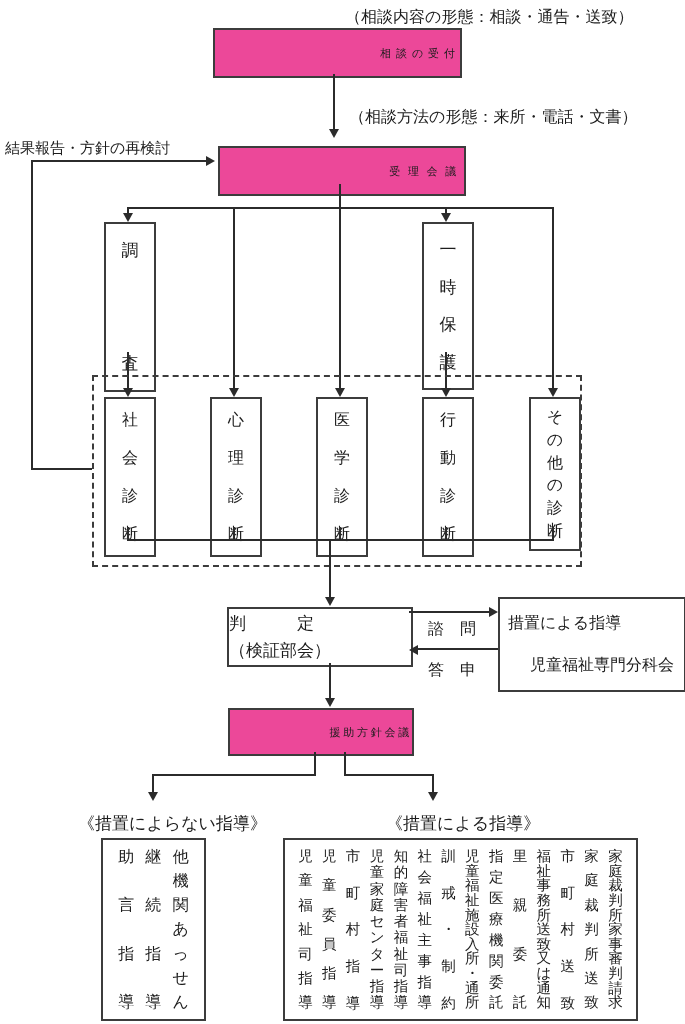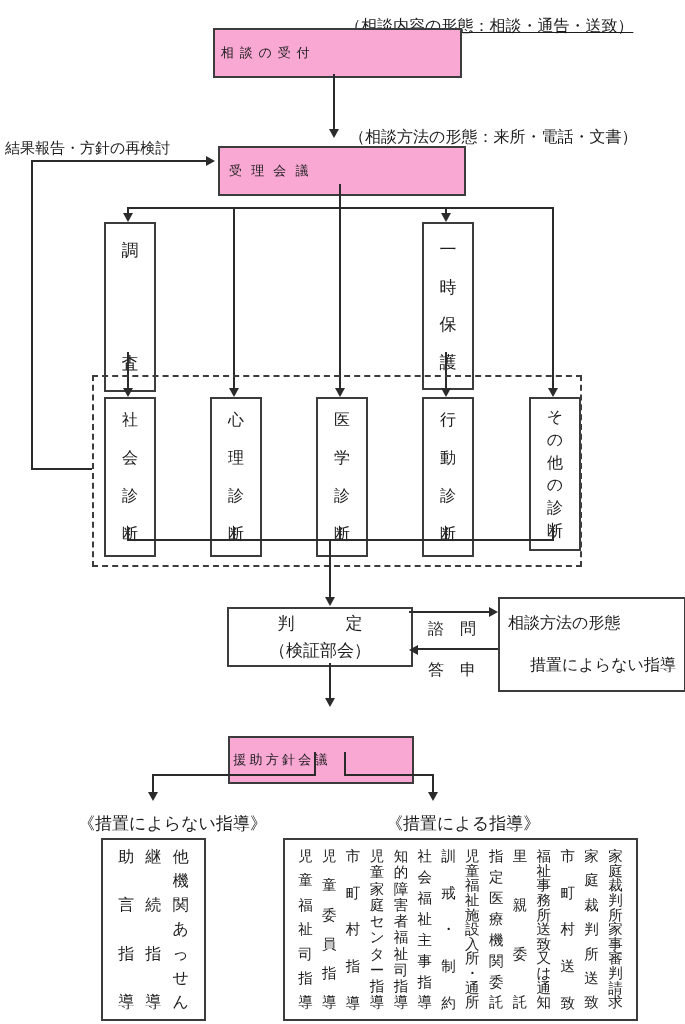--- a/index.html
+++ b/index.html
@@ -1,19 +1,19 @@
 <!DOCTYPE html>
 <html><head>
 <meta charset="utf-8">
 <style>
   html,body{margin:0;padding:0;background:#ffffff;}
   .canvas{position:relative;width:685px;height:1024px;background:#fff;overflow:hidden;
           font-family:"Liberation Sans","DejaVu Sans",sans-serif;color:#1c1c1c;}
-  .box{position:absolute;border:2px solid #3c3c3c;background:#f9a8d4;display:flex;
-       align-items:center;justify-content:flex-start;font-size:13px;}
+  .box{position:absolute;border:2px solid #3c3c3c;background:#ec4899;display:flex;
+       align-items:center;justify-content:flex-end;font-size:11px;}
   .vbox{position:absolute;border:2px solid #3c3c3c;background:#fff;display:flex;
         flex-direction:column;justify-content:space-between;align-items:center;
         font-size:17px;line-height:1;}
   .vbox span{display:block;}
   .note{position:absolute;font-size:16px;white-space:nowrap;}
   .heading{position:absolute;font-size:17px;white-space:nowrap;}
   .hline{position:absolute;height:2px;background:#2b2b2b;}
   .vline{position:absolute;width:2px;background:#2b2b2b;}
   .arr-d{position:absolute;width:0;height:0;border-left:5px solid transparent;
          border-right:5px solid transparent;border-top:9px solid #2b2b2b;}
@@ -22,45 +22,45 @@
   .arr-l{position:absolute;width:0;height:0;border-top:5px solid transparent;
          border-bottom:5px solid transparent;border-right:9px solid #2b2b2b;}
   .ls45{letter-spacing:.45em;text-indent:.45em;}
   .ls70{letter-spacing:.7em;text-indent:.7em;margin-top:8px;}
   .ls25{letter-spacing:.25em;text-indent:.25em;}
   .ls30{letter-spacing:.3em;}
   .council{position:absolute;border:2px solid #3c3c3c;background:#fff;display:flex;
            flex-direction:column;justify-content:space-around;padding:4px 8px;font-size:16px;}
   .council .l2{padding-left:22px;}
   .jbox{position:absolute;border:2px solid #3c3c3c;background:#fff;display:flex;
-        flex-direction:column;justify-content:space-evenly;align-items:center;font-size:17px;}
+        flex-direction:column;justify-content:space-evenly;align-items:flex-start;font-size:17px;}
   .dashed{position:absolute;border:2px dashed #3c3c3c;}
   .colbox{position:absolute;border:2px solid #3c3c3c;background:#fff;display:flex;
           flex-direction:row;justify-content:space-evenly;align-items:stretch;
           padding:9px 4px;box-sizing:border-box;}
   .vcol{display:flex;flex-direction:column;justify-content:space-between;
         align-items:center;line-height:1;}
   .vcol span{display:block;}
   .colbox.left .vcol{font-size:16px;}
   .colbox.right .vcol{font-size:14.5px;}
 </style>
 </head>
 <body>
 
 <div class="canvas">
 
-  <div class="note" style="left:345px;top:16px;text-decoration:underline;">（相談内容の形態：相談・通告・送致）</div>
+  <div class="note" style="left:345px;top:7px;">（相談内容の形態：相談・通告・送致）</div>
 
   <div class="box ls45" style="left:213px;top:28px;width:245px;height:46px;">
     <span>相談の受付</span>
   </div>
 
   <div class="vline" style="left:333px;top:74px;height:56px;"></div>
   <div class="arr-d" style="left:329px;top:129px;"></div>
-  <div class="note" style="left:349px;top:107px;margin-top:20px;">（相談方法の形態：来所・電話・文書）</div>
+  <div class="note" style="left:349px;top:107px;">（相談方法の形態：来所・電話・文書）</div>
 
   <div class="note" style="left:5px;top:139px;font-size:15px;">結果報告・方針の再検討</div>
   <div class="hline" style="left:31px;top:160px;width:175px;"></div>
   <div class="arr-r" style="left:206px;top:156px;"></div>
   <div class="vline" style="left:31px;top:160px;height:310px;"></div>
   <div class="hline" style="left:31px;top:468px;width:61px;"></div>
 
   <div class="box ls70" style="left:218px;top:138px;width:244px;height:46px;">
     <span>受理会議</span>
   </div>
@@ -143,28 +143,28 @@
   </div>
 
   <div class="hline" style="left:409px;top:611px;width:82px;"></div>
   <div class="arr-r" style="left:489px;top:607px;"></div>
   <div class="note" style="left:428px;top:619px;">諮　問</div>
   <div class="hline" style="left:418px;top:648px;width:80px;"></div>
   <div class="arr-l" style="left:409px;top:645px;"></div>
   <div class="note" style="left:428px;top:660px;">答　申</div>
 
   <div class="council" style="left:498px;top:597px;width:168px;height:83px;">
-    <span>相談方法の形態</span>
-    <span class="l2">措置によらない指導</span>
+    <span>措置による指導</span>
+    <span class="l2">児童福祉専門分科会</span>
   </div>
 
   <div class="vline" style="left:329px;top:663px;height:37px;"></div>
   <div class="arr-d" style="left:325px;top:698px;"></div>
 
-  <div class="box ls25" style="left:228px;top:708px;width:182px;height:44px;margin-top:28px;">
+  <div class="box ls25" style="left:228px;top:708px;width:182px;height:44px;">
     <span>援助方針会議</span>
   </div>
 
   <div class="vline" style="left:314px;top:752px;height:24px;"></div>
   <div class="hline" style="left:152px;top:774px;width:164px;"></div>
   <div class="vline" style="left:152px;top:774px;height:19px;"></div>
   <div class="arr-d" style="left:148px;top:792px;"></div>
   <div class="vline" style="left:344px;top:752px;height:24px;"></div>
   <div class="hline" style="left:344px;top:774px;width:90px;"></div>
   <div class="vline" style="left:432px;top:774px;height:19px;"></div>

